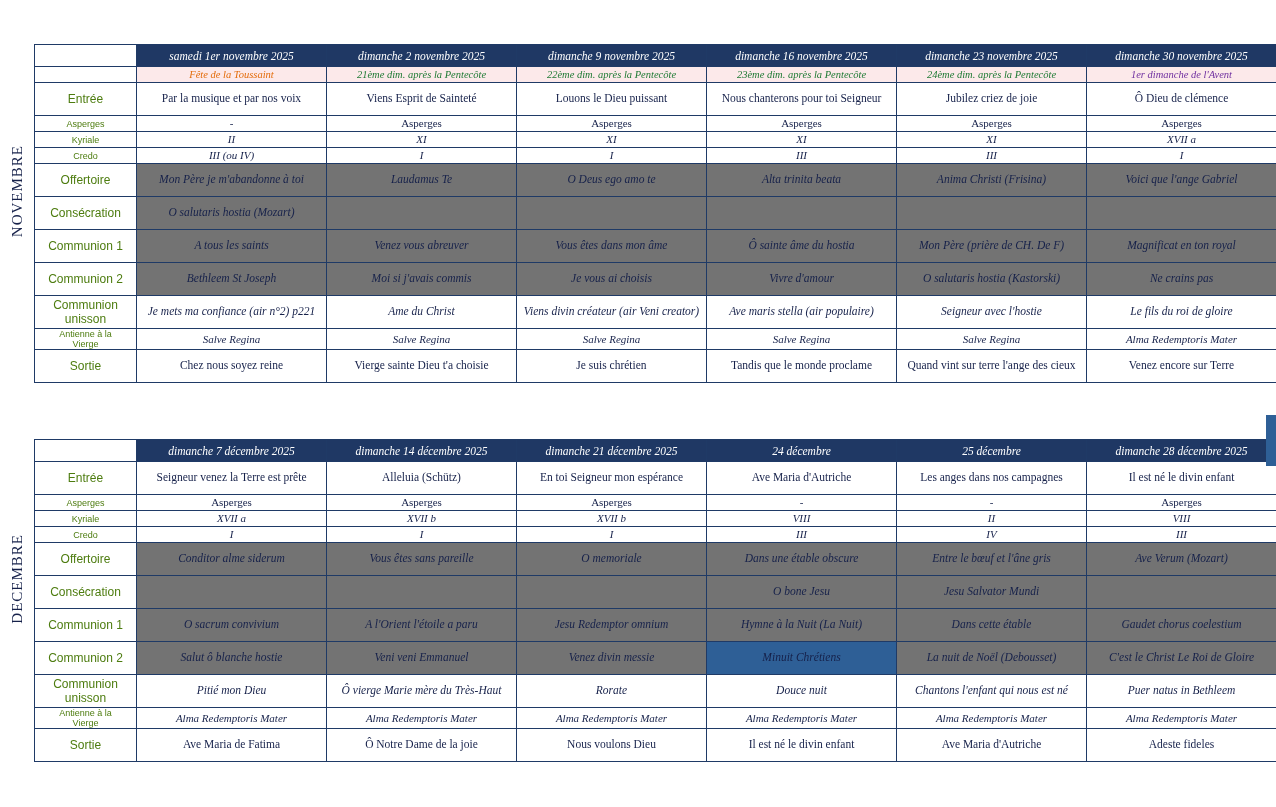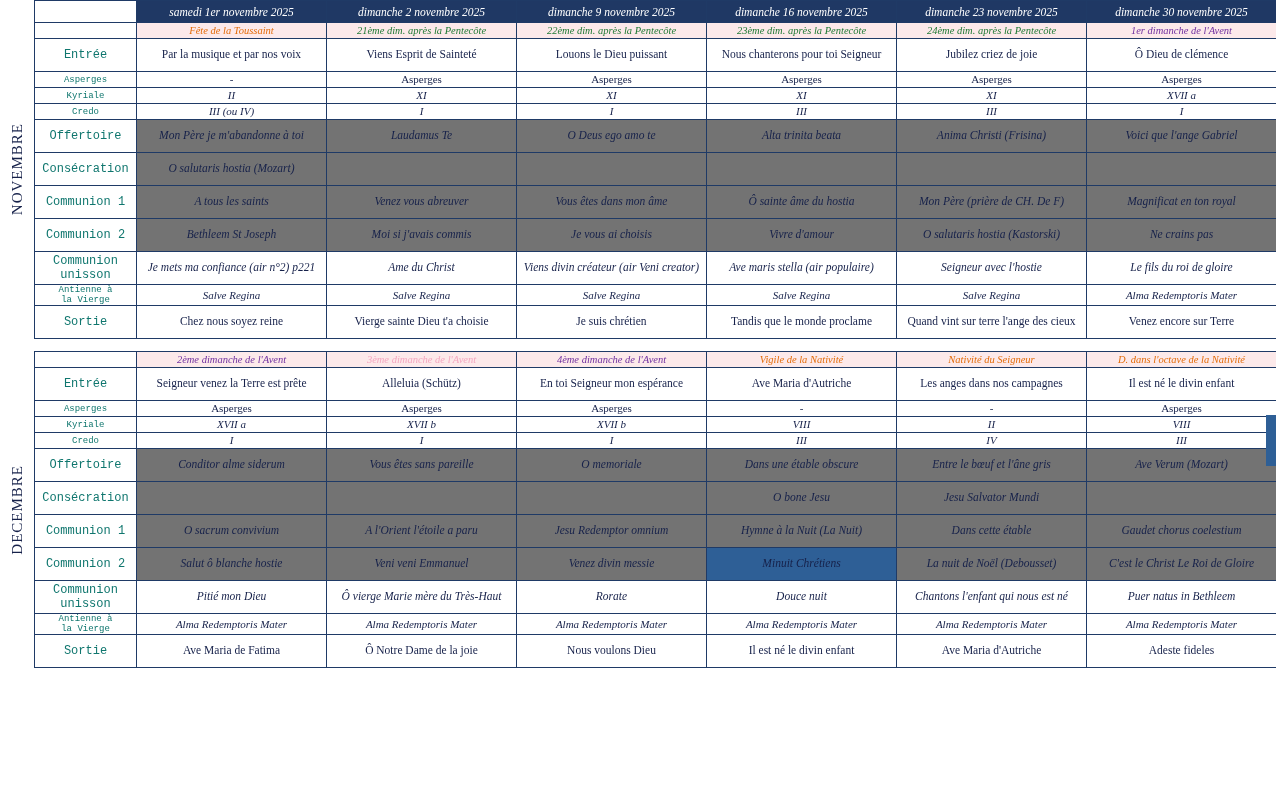--- a/index.html
+++ b/index.html
@@ -41,20 +41,21 @@
   .month-label span {
     writing-mode: vertical-rl;
     transform: rotate(180deg);
     white-space: nowrap;
   }
   table.sched {
     border-collapse: collapse;
     table-layout: fixed;
     width: 1242px;
     font-size: 11.5px;
+    margin-top: 44px;
   }
   table.sched td, table.sched th {
     border: 1px solid #1f3a66;
     padding: 2px 3px;
     text-align: center;
     vertical-align: middle;
     font-weight: normal;
   }
   col.c-label { width: 102px; }
   col.c-day { width: 190px; }
@@ -85,22 +86,22 @@
   }
   .feast-orange { color: #e36c0a; }
   .feast-green  { color: #1f7a34; }
   .feast-purple { color: #7030a0; }
   .feast-pink   { color: #f4a7c0; }
 
   
   td.rowlabel {
     background: #ffffff;
     font-size: 12px;
-    font-family: Liberation Mono, monospace;
-    color: #0f766e;
+    font-family: Liberation Sans, sans-serif;
+    color: #4d7c0f;
     height: 20px;
   }
   td.rowlabel.small { font-size: 9px; }
   td.cell {
     font-family: "Liberation Serif", serif;
     font-size: 11.5px;
     line-height: 1.15;
     color: #16214a;
     height: 20px;
   }
@@ -270,28 +271,28 @@
           <colgroup>
             <col class="c-label">
             <col class="c-day">
             <col class="c-day">
             <col class="c-day">
             <col class="c-day">
             <col class="c-day">
             <col class="c-day">
           </colgroup>
           <tbody>
-            <tr class="hdr-feast">
+            <tr class="hdr-date">
               <td class="corner"></td>
-              <td class="feast-purple">2ème dimanche de l'Avent</td>
-              <td class="feast-pink">3ème dimanche de l'Avent</td>
-              <td class="feast-purple">4ème dimanche de l'Avent</td>
-              <td class="feast-orange">Vigile de la Nativité</td>
-              <td class="feast-orange">Nativité du Seigneur</td>
-              <td class="feast-orange">D. dans l'octave de la Nativité</td>
+              <td>dimanche 7 décembre 2025</td>
+              <td>dimanche 14 décembre 2025</td>
+              <td>dimanche 21 décembre 2025</td>
+              <td>24 décembre</td>
+              <td>25 décembre</td>
+              <td>dimanche 28 décembre 2025</td>
             </tr>
             <tr class="r-tall">
               <td class="rowlabel">Entrée</td>
               <td class="cell plain">Seigneur venez la Terre est prête</td>
               <td class="cell plain">Alleluia (Schütz)</td>
               <td class="cell plain">En toi Seigneur mon espérance</td>
               <td class="cell plain">Ave Maria d'Autriche</td>
               <td class="cell plain">Les anges dans nos campagnes</td>
               <td class="cell plain">Il est né le divin enfant</td>
             </tr>

